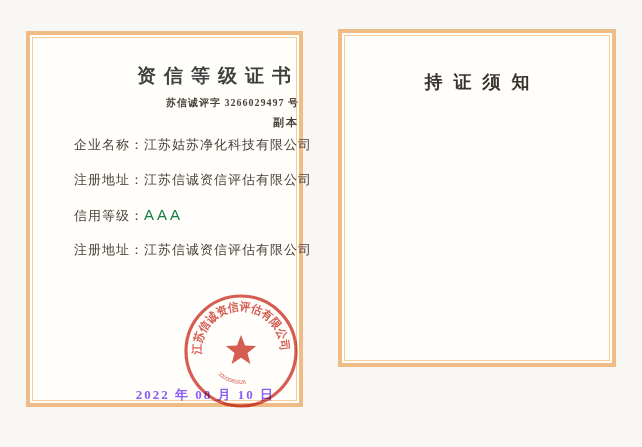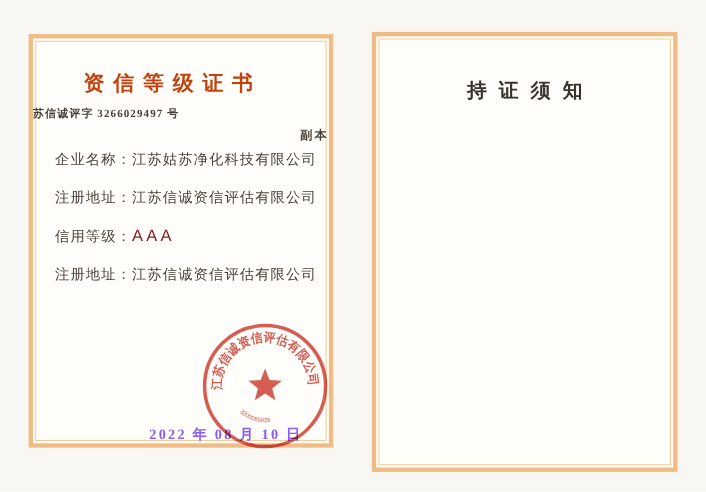--- a/index.html
+++ b/index.html
@@ -12,49 +12,50 @@
     position:absolute;
     border:4px solid #f0bc85;
     background:#fffefb;
     box-sizing:border-box;
   }
   .page-inner{
     position:absolute;left:2px;top:2px;right:2px;bottom:2px;
     border:1px solid #f3cfa0;
   }
   .page-left{left:26px;top:31px;width:277px;height:376px;}
-  .page-right{left:338px;top:29px;width:278px;height:400px;}
+  .page-right{left:338px;top:29px;width:278px;height:338px;}
 
   
   .cert-title{
     position:absolute;left:0;right:0;top:28px;
-    text-align:left;font-size:19px;font-weight:bold;color:#c2410c;
-    letter-spacing:8px;text-indent:8px;margin-left:38px;
+    text-align:right;font-size:19px;font-weight:bold;color:#404040;
+    letter-spacing:8px;text-indent:8px;
   }
   .cert-no{
     position:absolute;left:0;right:0;top:61px;
-    text-align:left;font-size:10px;font-weight:bold;color:#4a423a;
+    text-align:right;font-size:10px;font-weight:bold;color:#4a423a;
     letter-spacing:1px;
   }
   .copy-label{
     position:absolute;left:0;right:0;top:80px;
     text-align:right;font-size:11px;font-weight:bold;color:#453d35;
     letter-spacing:2px;
   }
   .fields{
     position:absolute;left:20px;right:10px;top:101px;
   }
   .field-row{
     height:35px;box-sizing:border-box;
     font-size:13px;color:#4a423a;letter-spacing:1px;
     white-space:nowrap;
+    margin-left:24px;
   }
   .field-row .lbl{font-weight:500;}
   .value-grade{
-    color:#7f1d1d;font-size:15px;letter-spacing:3px;
+    color:#15803d;font-size:15px;letter-spacing:3px;
     font-family:"Liberation Sans","DejaVu Sans",sans-serif;
   }
   .value-validity{font-size:10.5px;letter-spacing:0;}
   .issue-date{
     position:absolute;right:24px;top:351px;
     font-size:13px;color:#8b5cf6;letter-spacing:2px;font-weight:bold;
   }
   .seal{
     position:absolute;left:151px;top:256px;width:120px;height:120px;
     opacity:.88;mix-blend-mode:multiply;

